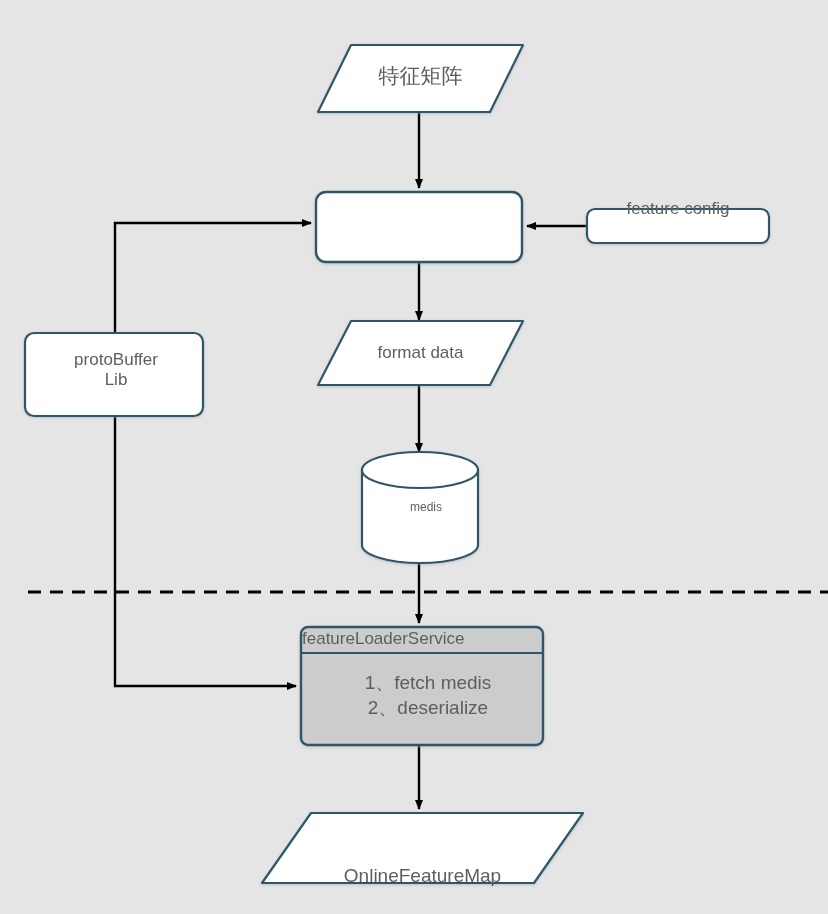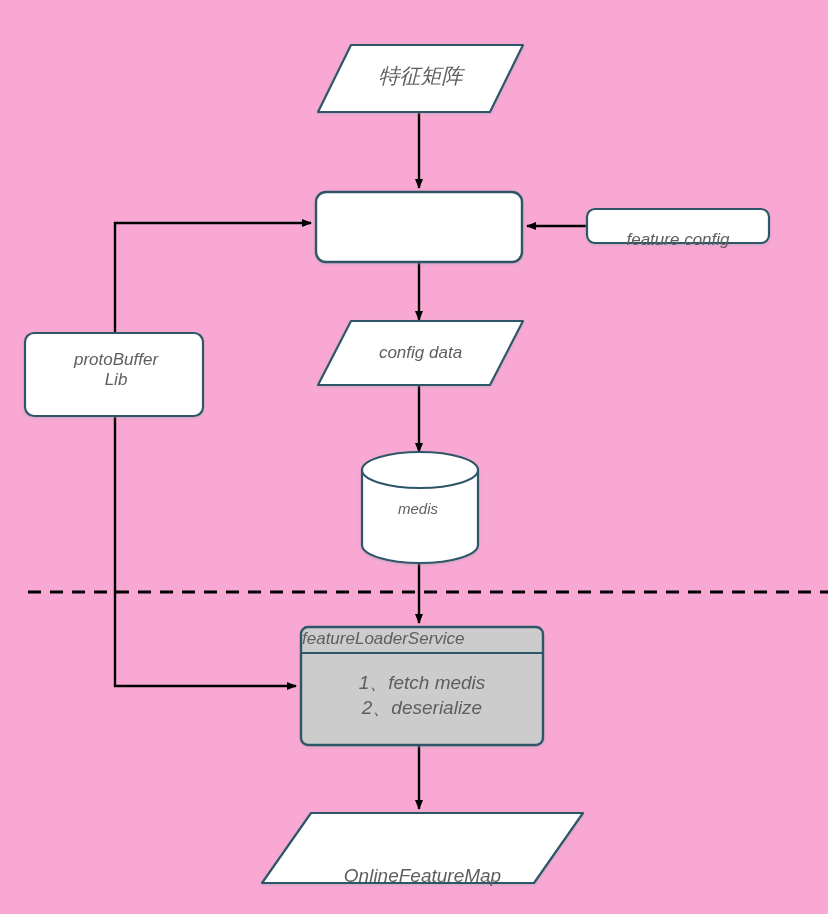--- a/index.html
+++ b/index.html
@@ -7,23 +7,22 @@
     padding: 0;
     background: #ffffff;
   }
   body {
     font-family: "Liberation Sans", sans-serif;
   }
   #canvas {
     position: relative;
     width: 828px;
     height: 914px;
-    background: #f9a8d4;
+    background: #e5e5e5;
     overflow: hidden;
-    font-style: italic;
   }
   #diagram-svg {
     position: absolute;
     left: 0;
     top: 0;
     width: 828px;
     height: 914px;
   }
   .node-label {
     position: absolute;
@@ -35,46 +34,47 @@
   }
   .lbl-feature-matrix {
     left: 318px; top: 64px; width: 205px;
     font-size: 21px;
   }
   .lbl-serialize {
     left: 316px; top: 211px; width: 206px;
     font-size: 24px;
   }
   .lbl-feature-config {
-    left: 587px; top: 230px; width: 182px;
+    left: 587px; top: 199px; width: 182px;
     font-size: 17px;
   }
   .lbl-protobuffer {
     left: 25px; top: 350px; width: 182px;
     font-size: 17px;
   }
   .lbl-format-data {
     left: 318px; top: 343px; width: 205px;
     font-size: 17px;
   }
   .lbl-medis {
-    left: 370px; top: 500px; width: 96px;
-    font-size: 15px;
+    left: 378px; top: 500px; width: 96px;
+    font-size: 12px;
   }
   .lbl-fls-title {
     left: 301px; top: 629px; width: 242px;
     font-size: 17px;
     text-align: left;
     padding-left: 1px;
     box-sizing: border-box;
   }
   .lbl-fls-body {
     left: 301px; top: 670px; width: 242px;
     font-size: 19px;
     line-height: 1.32;
+    padding-left: 6px;
   }
   .lbl-online-feature-map {
     left: 262px; top: 837px; width: 321px;
     font-size: 19px;
     margin-top: 28px;
   }
 </style>
 </head>
 <body>
 
@@ -135,21 +135,21 @@
   </svg>
 
   <div class="node-label lbl-feature-matrix">特征矩阵</div>
 
 
   <div class="node-label lbl-feature-config">feature config</div>
 
   <div class="node-label lbl-protobuffer">protoBuffer
 Lib</div>
 
-  <div class="node-label lbl-format-data">config data</div>
+  <div class="node-label lbl-format-data">format data</div>
 
   <div class="node-label lbl-medis">medis</div>
 
   <div class="node-label lbl-fls-title">featureLoaderService</div>
 
   <div class="node-label lbl-fls-body">1、fetch medis
 2、deserialize</div>
 
   <div class="node-label lbl-online-feature-map">OnlineFeatureMap</div>
 

